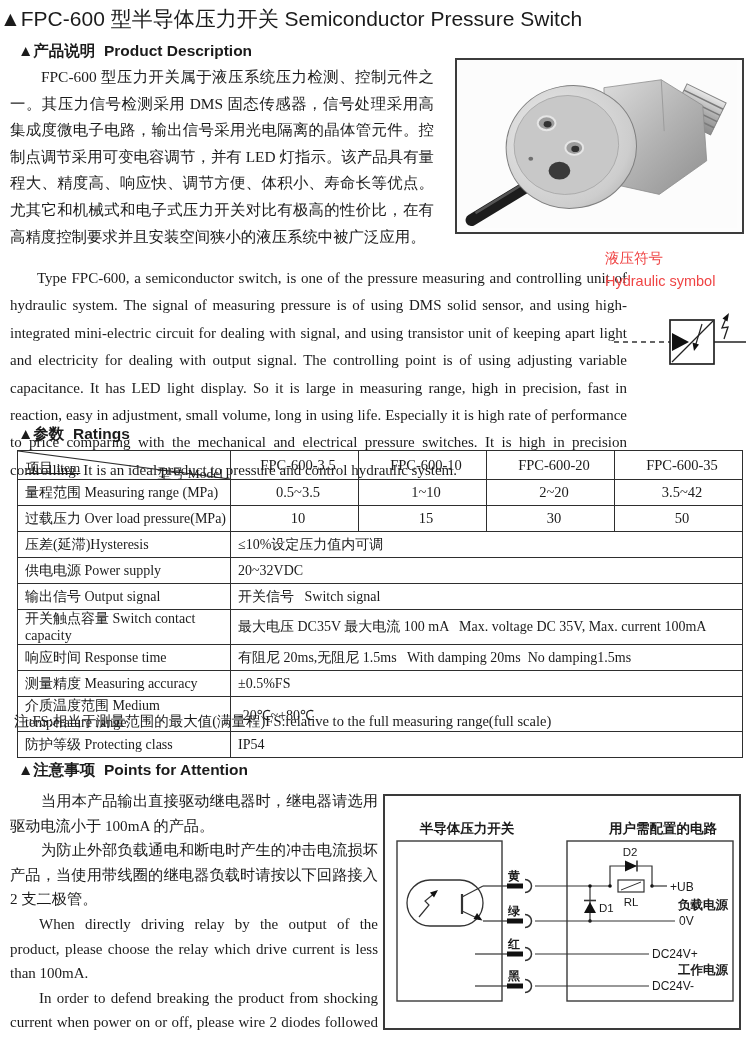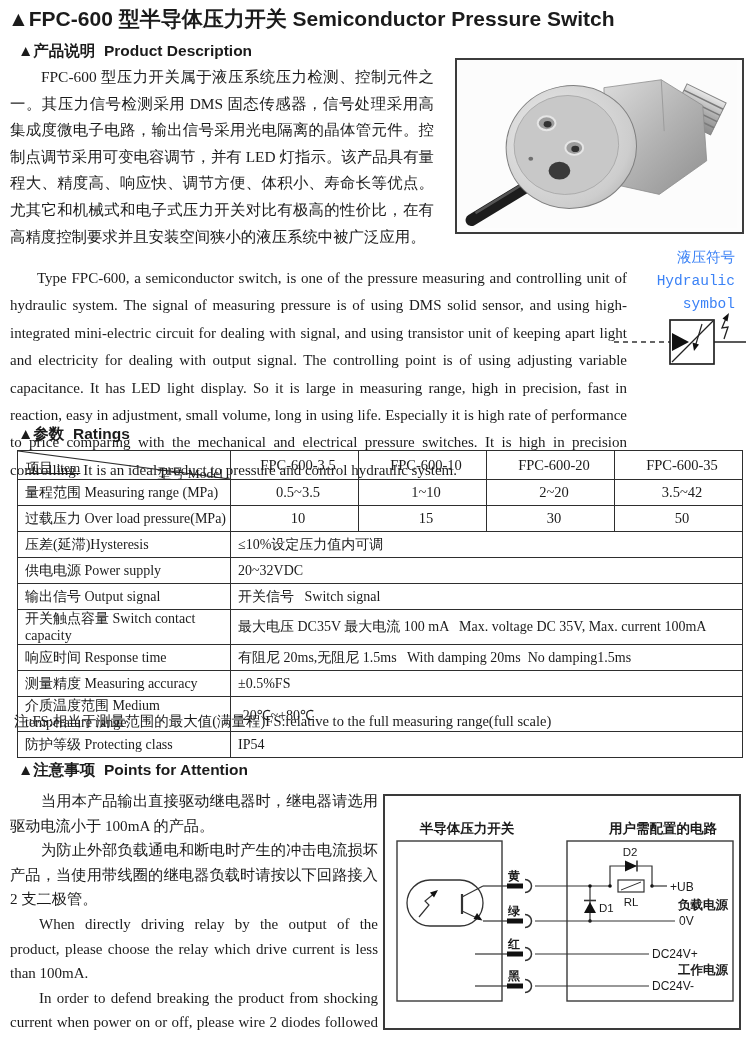--- a/index.html
+++ b/index.html
@@ -3,38 +3,38 @@
 <meta charset="utf-8">
 <style>
   html,body{margin:0;padding:0;background:#e8e8e8;}
   #page{
     position:relative;width:750px;height:1039px;background:#ffffff;
     font-family:"Liberation Serif",serif;color:#1b1b1b;overflow:hidden;
     margin:0 auto;
   }
   .abs{position:absolute;}
   .doc-title{
-    left:8px;top:5px;width:740px;
-    font-family:"Liberation Sans",sans-serif;font-weight:bold;font-size:21px;
+    left:0;top:5px;width:740px;
+    font-family:"Liberation Sans",sans-serif;font-weight:normal;font-size:21px;
     letter-spacing:0px;white-space:pre-wrap;
   }
   .sec-heading{
     font-family:"Liberation Sans",sans-serif;font-weight:bold;font-size:15.5px;
     white-space:pre-wrap;
   }
   .para{
     text-align:justify;font-size:15.4px;line-height:26.6px;text-indent:31px;
   }
   .para-en{font-size:15px;line-height:27.4px;margin-top:26px;}
   .photo-frame{
     left:455px;top:58px;width:285px;height:172px;border:2px solid #3c3c3c;background:#fdfdfd;
   }
   .hyd-label{
-    left:605px;top:247px;width:130px;text-align:right;
-    font-family:Liberation Mono, monospace;font-size:14.5px;color:#3b82f6;line-height:23px;
+    left:605px;top:247px;width:130px;text-align:left;
+    font-family:Liberation Sans, sans-serif;font-size:14.5px;color:#ef4444;line-height:23px;
   }
   table.ratings{
     position:absolute;left:17px;top:450px;border-collapse:collapse;table-layout:fixed;
     width:725px;font-size:14px;
   }
   table.ratings td{
     border:1.4px solid #2e2e2e;height:25px;padding:0 0 0 7px;vertical-align:middle;
     overflow:hidden;
   }
   table.ratings tr.r-head td{height:28px;}

